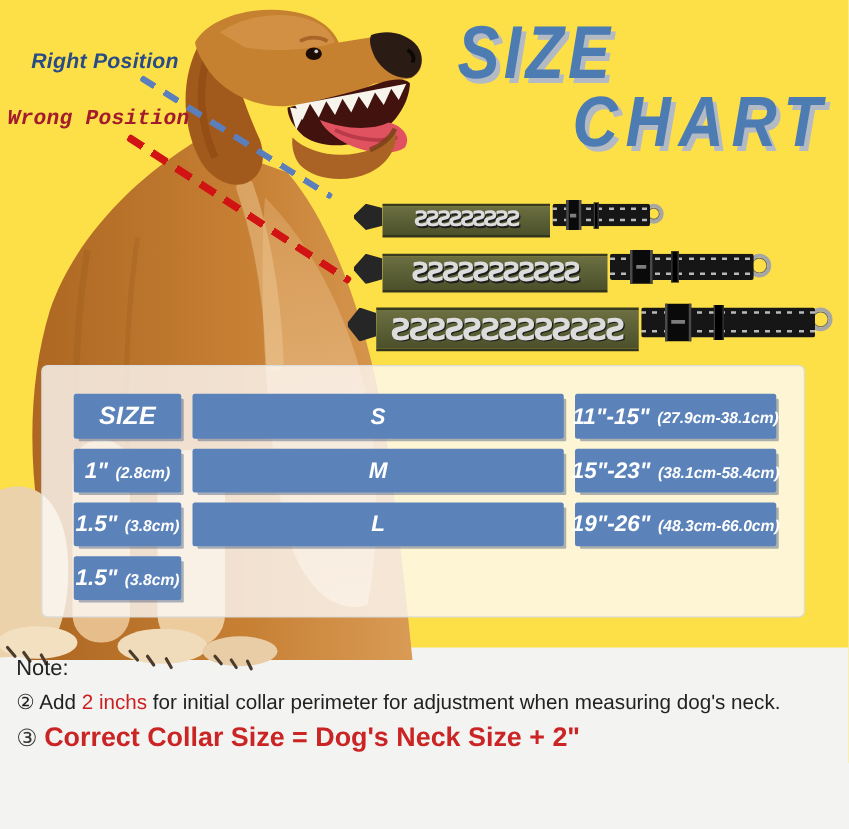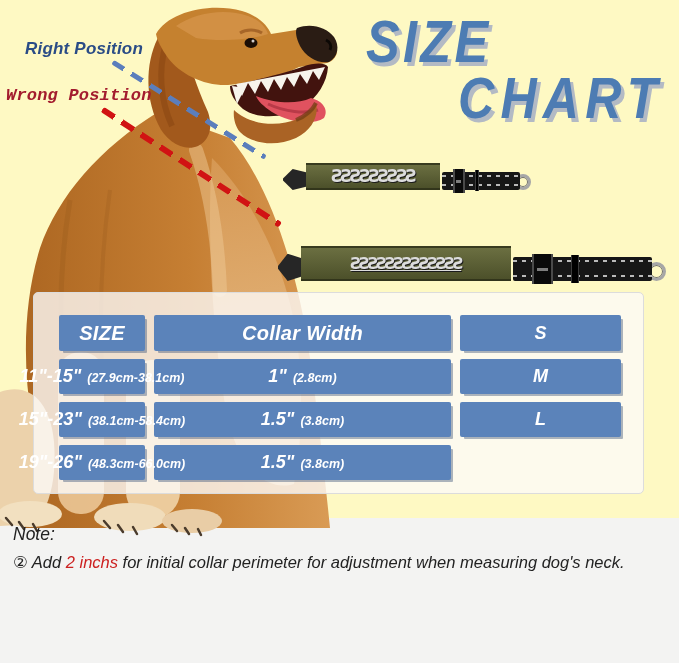--- a/index.html
+++ b/index.html
@@ -1,17 +1,17 @@
 <!DOCTYPE html>
 <html><head>
 <meta charset="utf-8">
 <style>
   html,body{margin:0;padding:0;}
   body{font-family:"Liberation Sans","DejaVu Sans",sans-serif;background:#ffffff;}
-  .canvas{position:relative;width:679px;height:663px;overflow:hidden;background:#fef9c3;}
+  .canvas{position:relative;width:679px;height:663px;overflow:hidden;background:#fde047;}
 
   
   .bottom-strip{position:absolute;left:0;top:518px;width:679px;height:145px;background:#f3f3f2;z-index:0;}
 
   
   .dog{position:absolute;left:0;top:0;width:400px;height:540px;z-index:1;}
 
   
   .pos-label{position:absolute;z-index:3;font-style:italic;font-weight:bold;font-size:17px;letter-spacing:.2px;}
   .pos-label.right{left:25px;top:39px;color:#2a4c86;}
@@ -22,34 +22,34 @@
   .dash.red{left:104px;top:107px;width:212px;height:6px;transform:rotate(33deg);
     background:repeating-linear-gradient(90deg,#d11313 0 14px,transparent 14px 23px);}
 
   
   .title-line{position:absolute;z-index:5;font-weight:bold;font-style:italic;color:#4d7cb3;
     text-shadow:4px 4px 0 #b3bac4;line-height:1;transform-origin:left top;white-space:nowrap;}
   .title-line.t1{left:366px;top:12px;font-size:60px;letter-spacing:4px;transform:scaleX(.84);}
   .title-line.t2{left:458px;top:70px;font-size:57px;letter-spacing:7px;transform:scaleX(.88);}
 
   
-  .collar{position:absolute;z-index:2;display:flex;align-items:flex-end;}
+  .collar{position:absolute;z-index:2;display:flex;align-items:flex-start;}
   .collar.small{left:283px;top:163px;width:248px;height:27px;}
   .collar.medium{left:283px;top:203px;width:334px;height:31px;}
   .collar.large{left:278px;top:246px;width:388px;height:35px;}
   .buckle{width:23px;height:78%;background:#262626;flex:0 0 auto;
     clip-path:polygon(0 45%,42% 0,100% 16%,100% 84%,42% 100%,0 55%);}
   .chain-band{flex:0 0 54%;height:100%;position:relative;background:linear-gradient(#6b6f41,#4c502a);
     border-top:2px solid #383b1f;border-bottom:2px solid #32351b;box-sizing:border-box;
     display:flex;align-items:center;justify-content:center;overflow:hidden;}
   .chain-band .links{font-family:"DejaVu Sans",sans-serif;font-weight:bold;color:#dcdcdc;
     letter-spacing:-3px;text-shadow:1px 1px 0 #1c1c1c;white-space:nowrap;line-height:1;}
   .collar.small .links{font-size:17px;}
   .collar.medium .links{font-size:21px;}
-  .collar.large .links{font-size:16px;text-decoration:underline;}
+  .collar.large .links{font-size:24px;}
   .collar.has-prongs .chain-band::before{content:"";position:absolute;left:8%;right:8%;top:-5px;height:5px;
     background:repeating-linear-gradient(90deg,#2c2c2c 0 2px,transparent 2px 16px);}
   .strap{flex:1 1 auto;height:68%;position:relative;background:#161616;margin-left:2px;border-radius:2px;
     background-image:
       repeating-linear-gradient(90deg,rgba(255,255,255,.7) 0 4px,transparent 4px 9px),
       repeating-linear-gradient(90deg,rgba(255,255,255,.7) 0 4px,transparent 4px 9px);
     background-size:100% 2px,100% 2px;background-position:0 3px,0 calc(100% - 4px);background-repeat:no-repeat;}
   .adj1{position:absolute;left:14%;top:-14%;height:128%;width:15%;background:#0a0a0a;
     border-left:2px solid #4a4a4a;border-right:2px solid #4a4a4a;box-sizing:border-box;}
   .adj1::after{content:"";position:absolute;left:20%;right:20%;top:45%;height:3px;background:#7d7d7d;}
@@ -66,21 +66,21 @@
   .grid{display:grid;grid-template-columns:86px 297px 161px;grid-template-rows:36px 35px 35px 35px;
     column-gap:9px;row-gap:8px;}
   .cell{background:#5b83ba;border-radius:2px;color:#fff;font-weight:bold;font-style:italic;
     display:flex;align-items:center;justify-content:center;gap:6px;
     box-shadow:3px 3px 0 -1px rgba(58,82,120,.42);}
   .cell .main{font-size:18px;white-space:nowrap;}
   .cell .sub{font-size:12.5px;white-space:nowrap;position:relative;top:1px;}
   .cell.head{font-size:20px;letter-spacing:.3px;}
 
   
-  .notes{position:absolute;z-index:5;left:13px;top:524px;width:660px;color:#222;font-style:italic;}
+  .notes{position:absolute;z-index:5;left:13px;top:524px;width:660px;color:#222;}
   .notes .note-heading{font-size:17.5px;margin:0 0 6px 0;}
   .notes p{margin:0 0 5px 0;font-size:16.5px;line-height:23px;}
   .notes .red{color:#cc2020;}
   .notes .rule{font-size:21.5px;font-weight:bold;margin-top:5px;}
   .notes .rule .num{color:#3a3a3a;font-weight:normal;font-size:19px;}
   .notes .rule .red{color:#cb2424;}
 </style>
 </head>
 <body>
 
@@ -155,37 +155,47 @@
     <div class="chain-band">
       <span class="links">ƧƧƧƧƧƧƧƧƧ</span>
     </div>
     <div class="strap">
       <div class="adj1"></div>
       <div class="adj2"></div>
     </div>
     <div class="d-ring"></div>
   </div>
 
+  <div class="collar medium has-prongs">
+    <div class="buckle"></div>
+    <div class="chain-band">
+      <span class="links">ƧƧƧƧƧƧƧƧƧƧƧ</span>
+    </div>
+    <div class="strap">
+      <div class="adj1"></div>
+      <div class="adj2"></div>
+    </div>
+    <div class="d-ring"></div>
+  </div>
 
   <div class="collar large has-prongs">
     <div class="buckle"></div>
     <div class="chain-band">
       <span class="links">ƧƧƧƧƧƧƧƧƧƧƧƧƧ</span>
     </div>
     <div class="strap">
       <div class="adj1"></div>
       <div class="adj2"></div>
     </div>
     <div class="d-ring"></div>
   </div>
 
   <div class="panel">
     <div class="grid">
       <div class="cell head">SIZE</div>
-      <div class="cell head">Collar Width</div>
 
       <div class="cell">
           <span class="main">S</span>
         </div>
       <div class="cell">
         <span class="main">11"-15"</span>
           <span class="sub">(27.9cm-38.1cm)</span>
       </div>
       <div class="cell">
         <span class="main">1"</span>
@@ -214,15 +224,16 @@
       <div class="cell">
         <span class="main">1.5"</span>
           <span class="sub">(3.8cm)</span>
       </div>
     </div>
   </div>
 
   <div class="notes">
     <div class="note-heading">Note:</div>
     <p><span>② Add </span><span class="red">2 inchs</span><span> for initial collar perimeter for adjustment when measuring dog's neck.</span></p>
+    <p class="rule"><span class="num">③ </span><span class="red">Correct Collar Size = Dog's Neck Size + 2"</span></p>
   </div>
 
 </div>
 
 </body></html>

